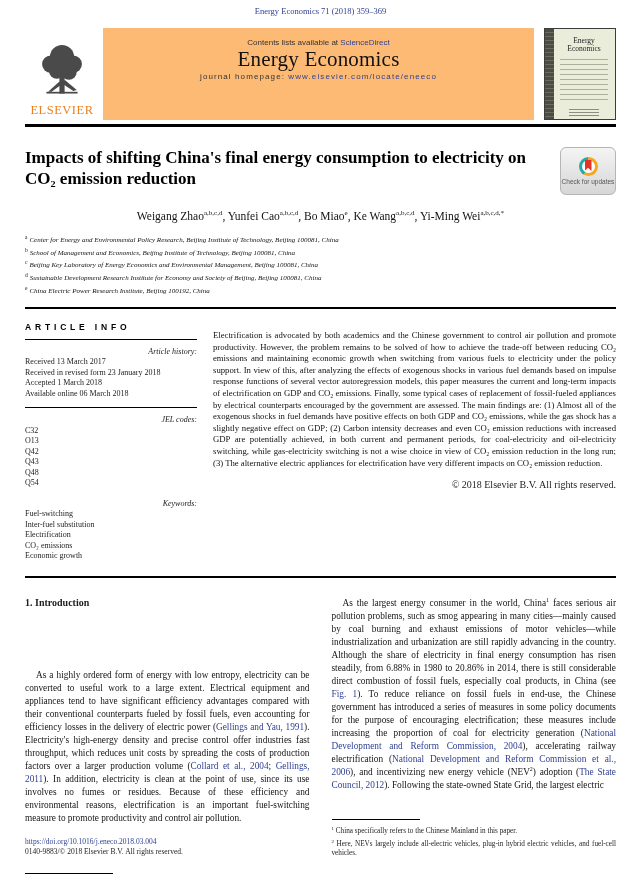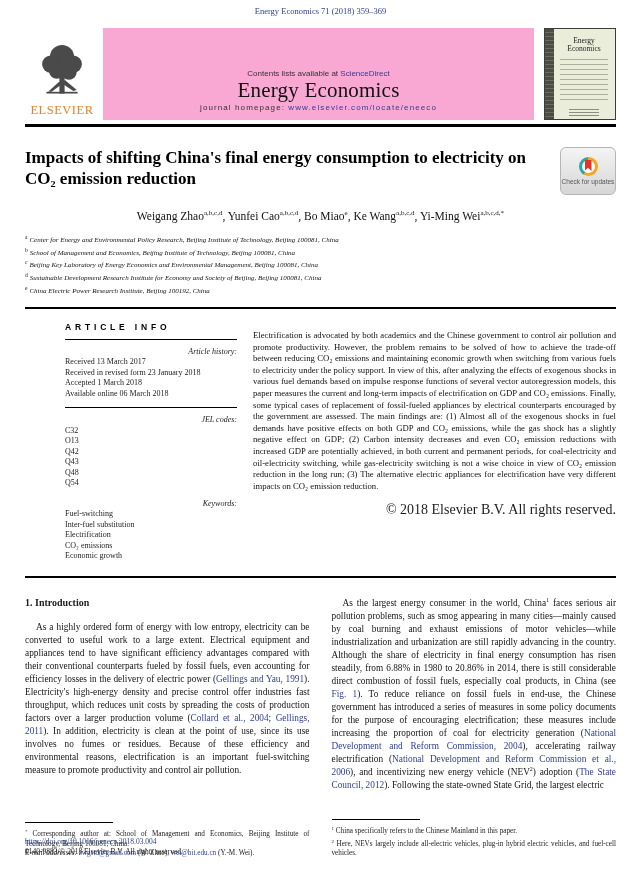--- a/index.html
+++ b/index.html
@@ -26,22 +26,22 @@
     width: 74px; display: flex; flex-direction: column;
     align-items: center; justify-content: flex-end; padding-bottom: 2px;
     background: #fff;
   }
   .logo-tree { width: 52px; height: 64px; }
   .logo-word {
     font-family: "Liberation Serif", serif;
     font-size: 12.5px; letter-spacing: 0.5px; color: #ee7f1d; font-weight: normal;
   }
   .banner {
-    flex: 1; background: #f9a8d4; margin-left: 4px;
-    display: flex; flex-direction: column; align-items: center; justify-content: flex-end;
+    flex: 1; background: #fdba74; margin-left: 4px;
+    display: flex; flex-direction: column; align-items: center; justify-content: flex-start;
     padding: 10px 6px 8px 6px; height: 92px;
   }
   .contents-line { font-family: "Liberation Sans", sans-serif; font-size: 8px; color: #333; }
   .contents-line .link { color: #2e3f92; }
   .journal-name { font-size: 21px; color: #111; letter-spacing: 0.2px; }
   .homepage-line { font-family: "Liberation Sans", sans-serif; font-size: 8px; letter-spacing: 1.1px; color: #333; }
   .homepage-line .link { color: #2e3f92; }
 
   .cover-thumb {
     width: 72px; height: 92px; margin-left: 10px;
@@ -88,43 +88,43 @@
   .authors-line { margin-top: 14px; font-size: 11.5px; color: #111; text-align: center; }
   .authors-line sup { font-size: 7px; }
   .affiliations { margin-top: 11px; }
   .affil { font-size: 7px; font-style: italic; line-height: 9.5px; color: #111; }
   .affil sup { font-style: normal; font-size: 5.5px; margin-right: 2px; }
 
   .thick-rule { border-top: 2.5px solid #000; }
   .rule-title-gap { margin-top: 10px; }
 
   
-  .info-abstract { display: flex; padding: 13px 0 14px 0; margin-left: 40px; }
+  .info-abstract { display: flex; padding: 13px 0 14px 0; }
   .article-info-col { width: 172px; flex: 0 0 auto; }
   .abstract-col { flex: 1; margin-left: 16px; }
   .section-heading {
     font-family: "Liberation Sans", sans-serif; font-weight: bold;
     font-size: 8.5px; letter-spacing: 0.45em; color: #000;
     border-bottom: 1.3px solid #000; padding-bottom: 7px;
   }
   .info-block { padding-top: 7px; font-size: 8px; line-height: 10.5px; }
   .info-label { font-style: italic; text-align: right; }
   .info-sep { border-top: 1.3px solid #000; margin-top: 8px; }
   .kw-block { padding-top: 10px; font-size: 8px; line-height: 10.5px; }
 
   .abstract-text {
     padding-top: 8px; font-size: 8.7px; line-height: 11.6px;
     text-align: justify; color: #111;
   }
-  .abstract-copyright { margin-top: 10px; text-align: right; font-size: 14px; }
+  .abstract-copyright { margin-top: 10px; text-align: right; font-size: 10px; }
 
   
   .columns { display: flex; margin-top: 19px; height: 262px; }
   .col { width: 50%; display: flex; flex-direction: column; }
-  .col-left { padding-right: 11px; }
+  .col-left { padding-right: 11px; gap: 48px; }
   .col-right { padding-left: 11px; }
   .intro-heading { font-size: 10px; font-weight: bold; margin-bottom: 13px; }
   .body-text {
     font-size: 9.3px; line-height: 13px; text-align: justify; color: #141414;
     text-indent: 11px;
   }
   .body-text sup { font-size: 6px; line-height: 0; }
   .cite { color: #2e3f92; }
   .footnote-block { margin-top: auto; }
   .fn-rule { width: 88px; border-top: 1px solid #000; margin-bottom: 4px; }

